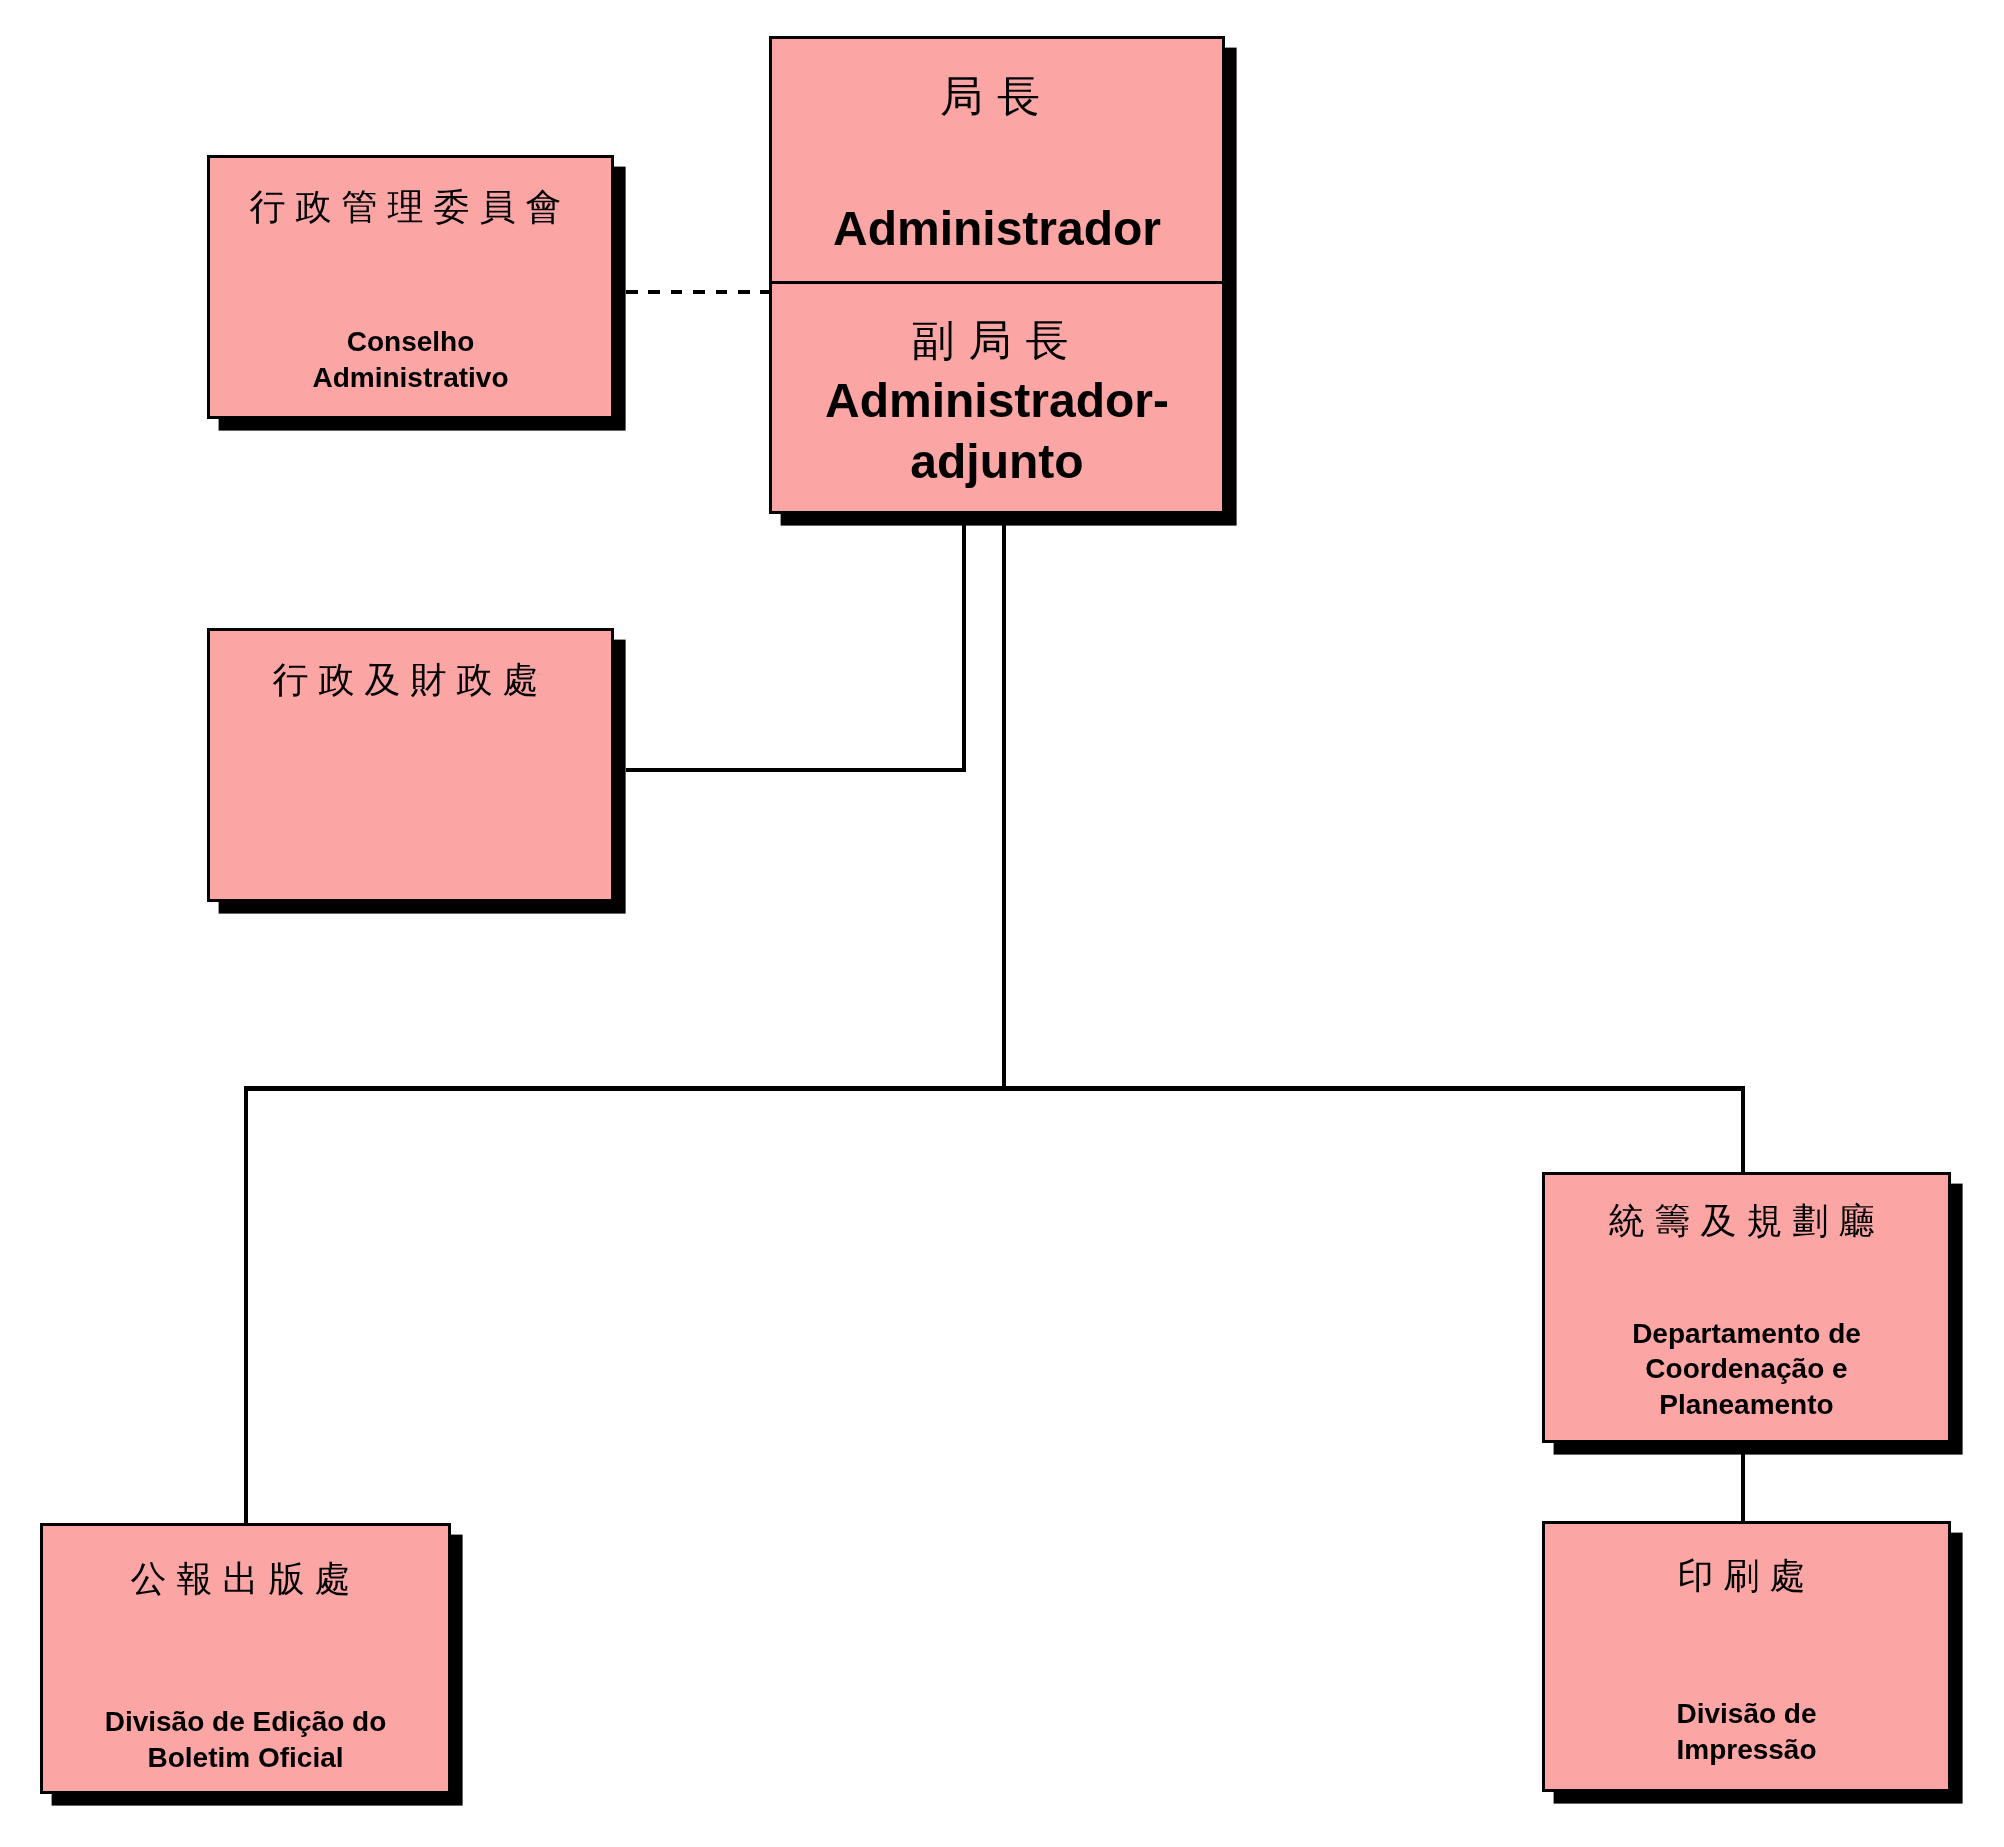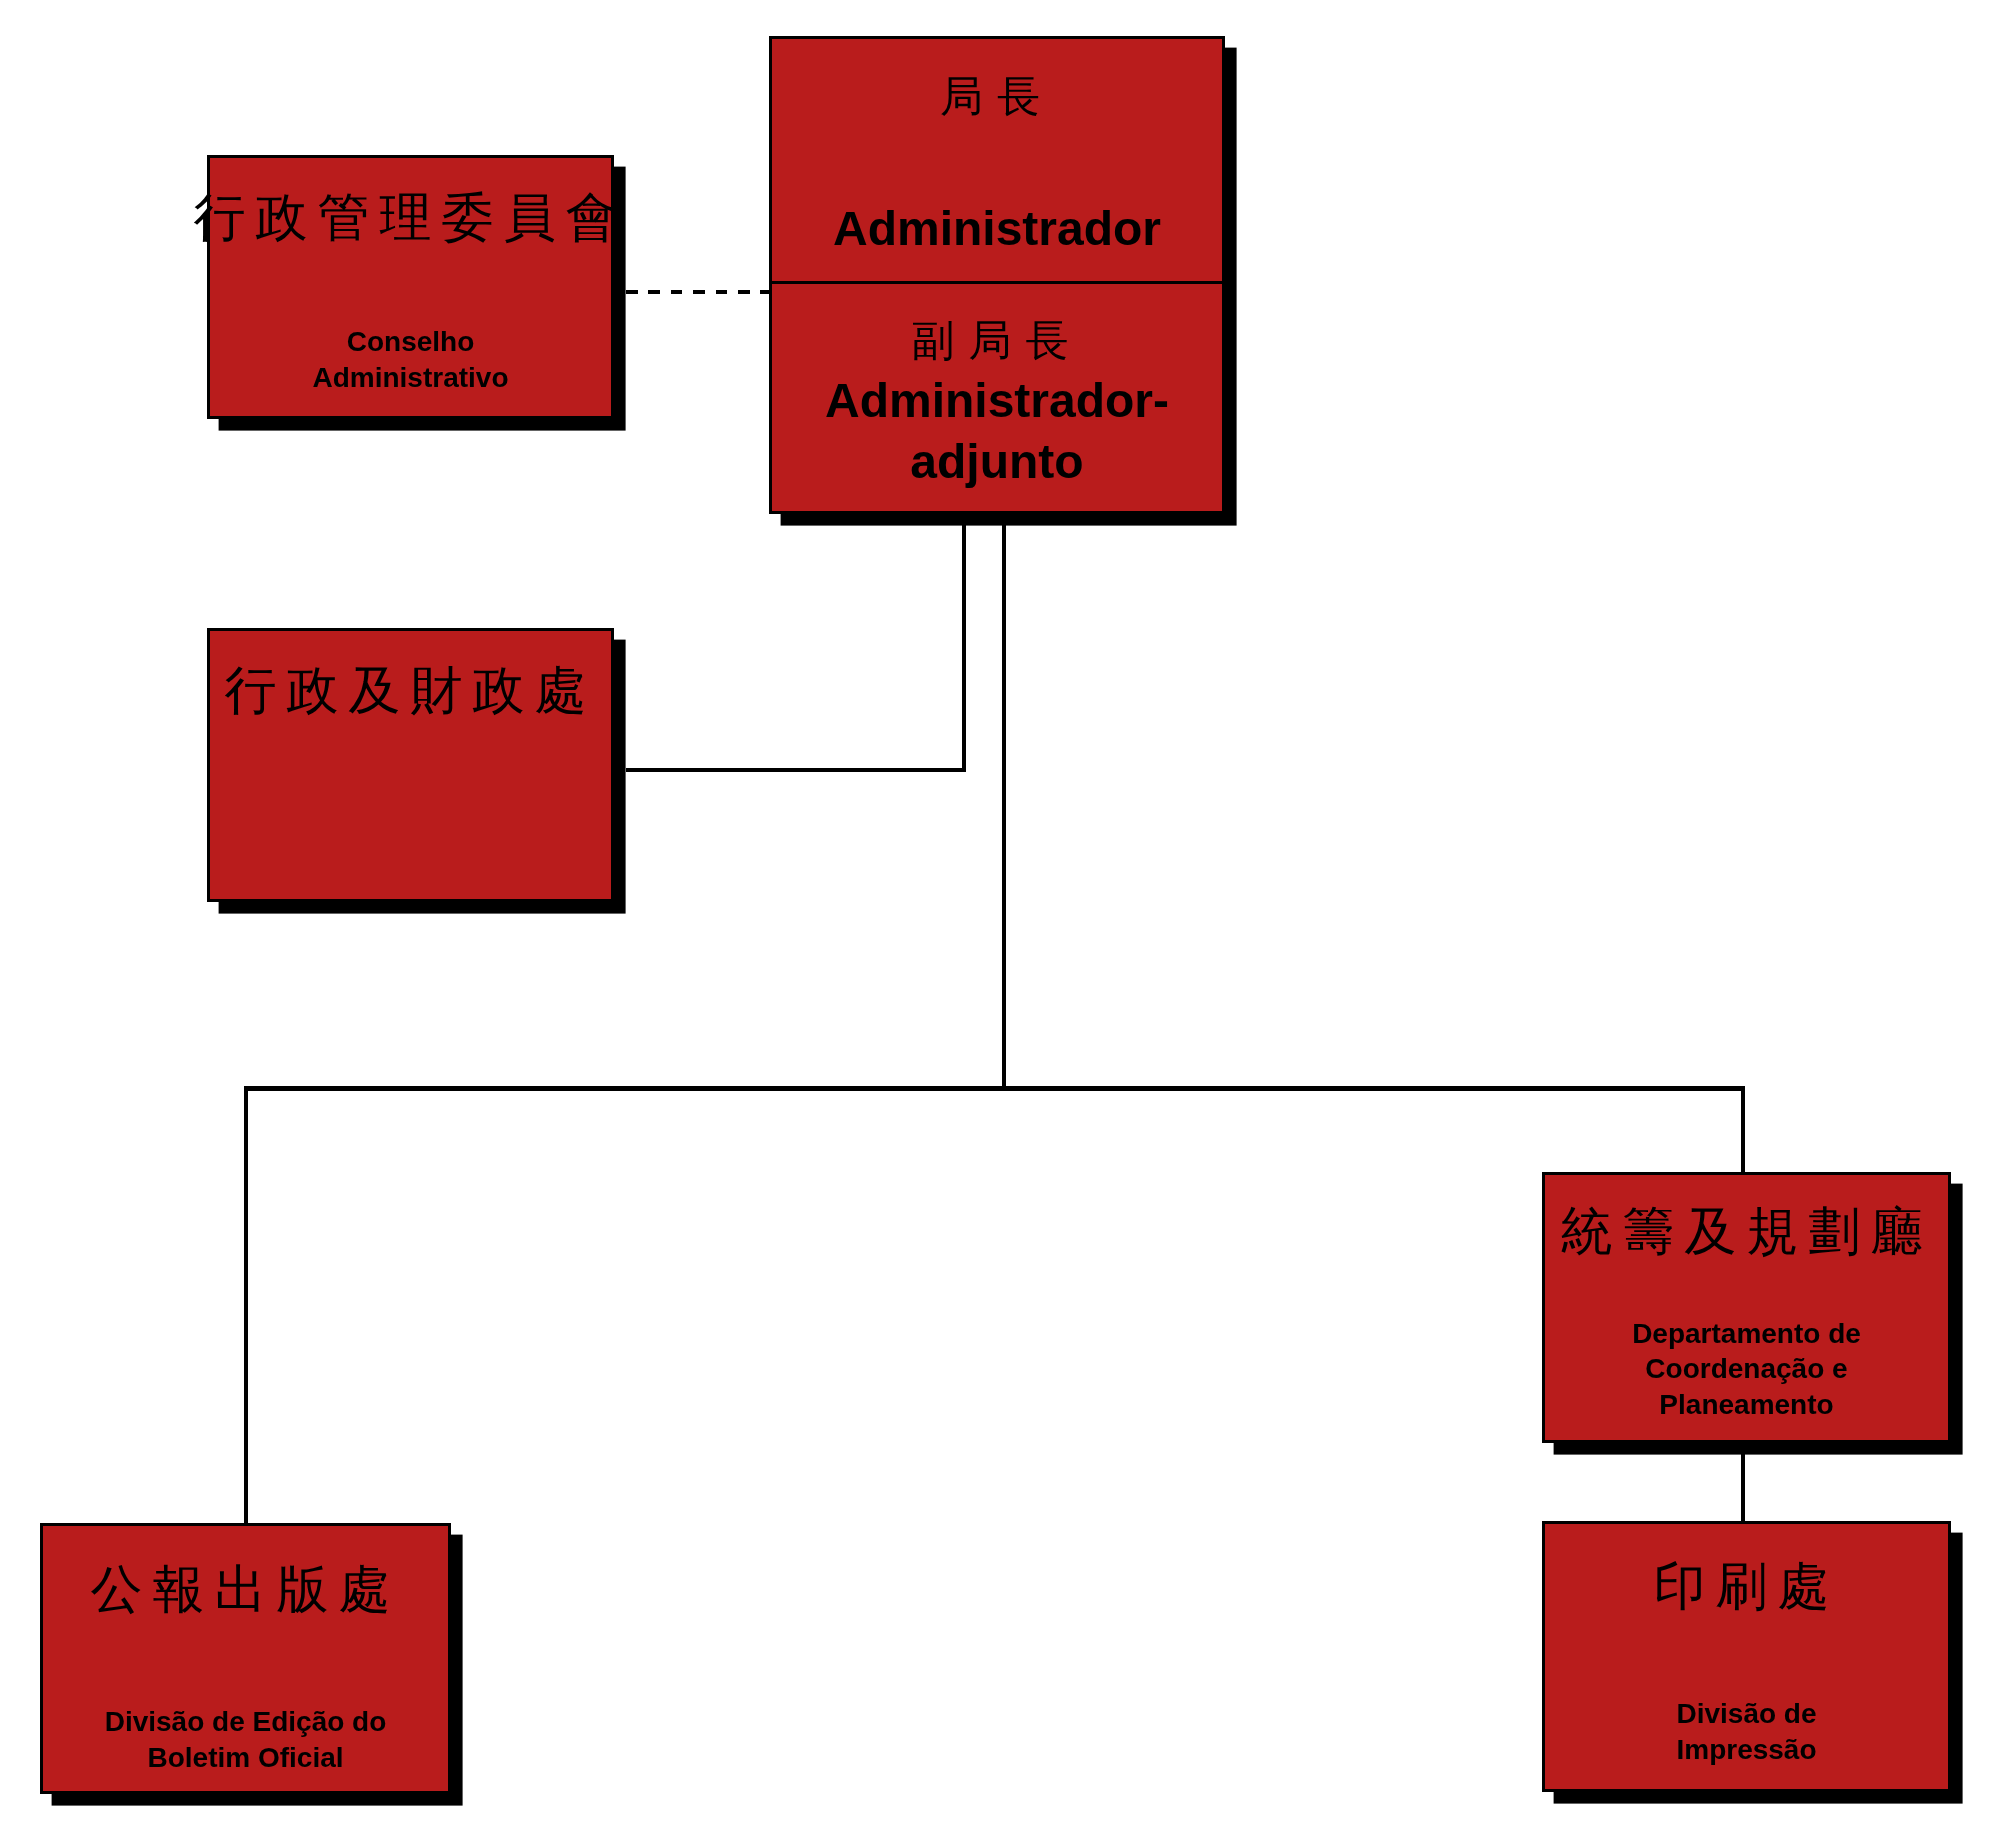--- a/index.html
+++ b/index.html
@@ -3,31 +3,31 @@
 <meta charset="utf-8">
 <style>
   html,body{margin:0;padding:0;background:#fff;}
   body{font-family:"Liberation Sans","DejaVu Sans",sans-serif;color:#000;}
   .canvas{position:relative;width:2005px;height:1847px;background:#fff;overflow:hidden;}
 
   
   .box{
     position:absolute;
     box-sizing:border-box;
-    background:#b91c1c;
+    background:#fca5a5;
     border:3.9px solid #000;
     box-shadow:11.6px 11.6px 0 0 #000;
     display:flex;
     flex-direction:column;
     justify-content:space-between;
     align-items:center;
     text-align:center;
   }
   .zh{
-    font-size:52px;
+    font-size:36px;
     font-weight:400;
     letter-spacing:10px;
     white-space:nowrap;
   }
   .zh-big{
     font-size:43px;
     letter-spacing:14px;
   }
   .pt{
     font-weight:700;

